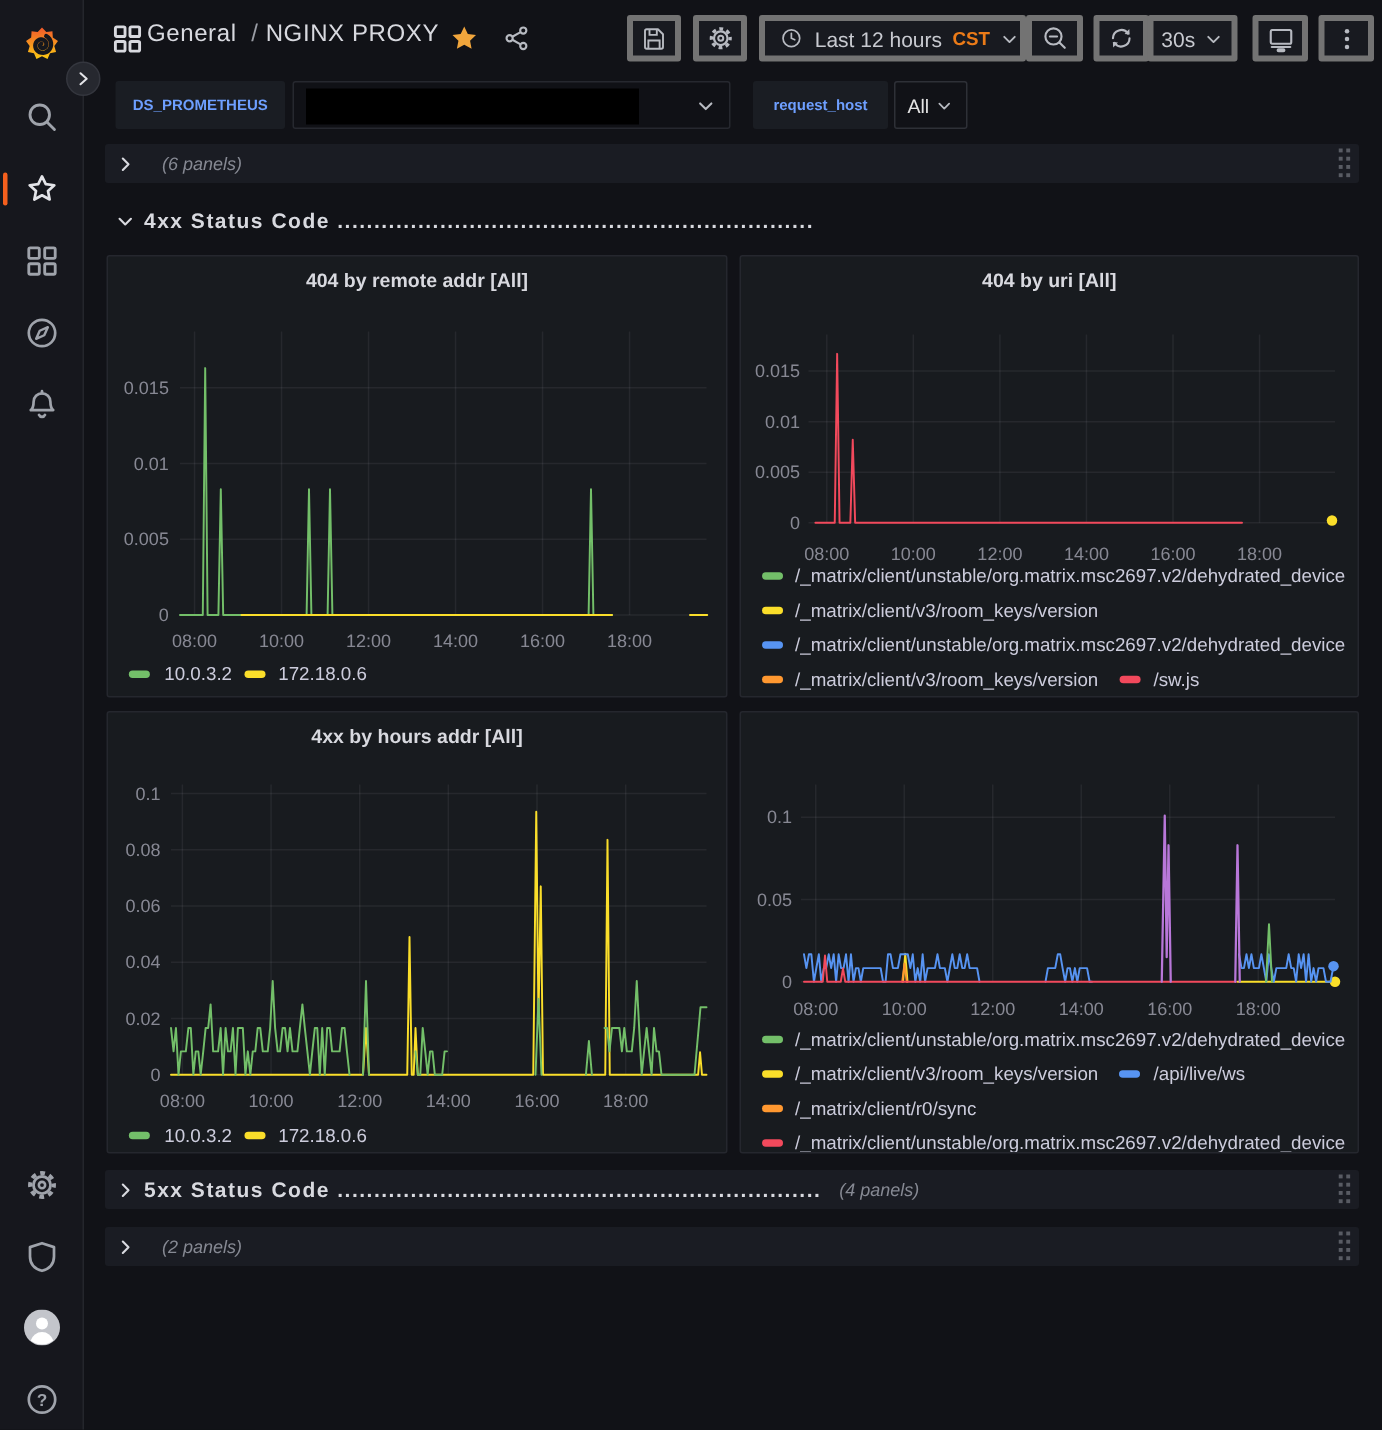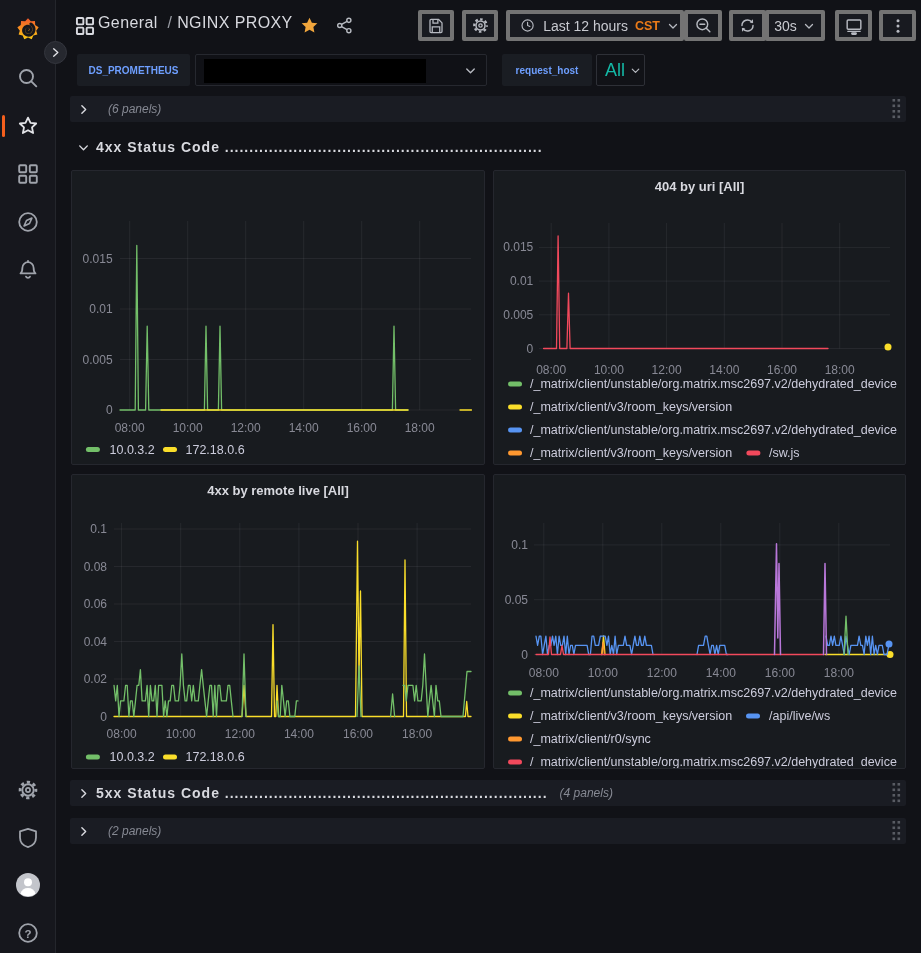--- a/index.html
+++ b/index.html
@@ -189,21 +189,21 @@
  <span style="position:absolute;right:8px;display:flex">
       <svg width="15" height="15" viewBox="0 0 24 24">
         <path fill="none" stroke="#b7bac1" stroke-width="2.2" stroke-linecap="round" stroke-linejoin="round" d="M6 9.5l6 6 6-6"></path>
       </svg>
     </span>
   </div>
 <div class="vbox" style="left:502px;width:90px;background:#1a1d23;border-radius:2px;justify-content:center">
  <span style="font-size:10px;font-weight:bold;color:#6e9fff">request_host</span>
   </div>
 <div class="vbox" style="left:596px;width:49px;background:#111217;border:1px solid #2e3037;border-radius:2px;padding-left:8px">
- <span style="font-size:18px;color:#14b8a6">All</span>
+ <span style="font-size:13px;color:#e5e5e5">All</span>
     <span style="margin-left:4px;display:flex">
       <svg width="13" height="13" viewBox="0 0 24 24">
         <path fill="none" stroke="#b7bac1" stroke-width="2.2" stroke-linecap="round" stroke-linejoin="round" d="M6 9.5l6 6 6-6"></path>
       </svg>
     </span>
   </div>
 <div class="rowhdr" style="top:96px">
     <svg width="13" height="13" viewBox="0 0 24 24" style="margin:0 6px 0 7px;flex:none">
       <path fill="none" stroke="#d8d9df" stroke-width="2.6" stroke-linecap="round" stroke-linejoin="round" d="M9 5l7 7-7 7"></path>
     </svg>
@@ -252,20 +252,21 @@
       <rect x="5.5" y="1" width="2.6" height="2.6"></rect>
 <rect x="0.5" y="6.5" width="2.6" height="2.6"></rect>
       <rect x="5.5" y="6.5" width="2.6" height="2.6"></rect>
 <rect x="0.5" y="12" width="2.6" height="2.6"></rect>
       <rect x="5.5" y="12" width="2.6" height="2.6"></rect>
 <rect x="0.5" y="17.5" width="2.6" height="2.6"></rect>
       <rect x="5.5" y="17.5" width="2.6" height="2.6"></rect>
     </svg>
   </div>
 <div class="panel" style="left:71px;top:170px;width:414px;height:295px">
+<div class="ptitle">404 by remote addr [All]</div>
 <svg width="412" height="293" style="position:absolute;left:0;top:0">
       <line x1="57.7" y1="50" x2="57.7" y2="239" stroke="rgba(204,204,220,0.08)"></line>
 <line x1="115.7" y1="50" x2="115.7" y2="239" stroke="rgba(204,204,220,0.08)"></line>
 <line x1="173.7" y1="50" x2="173.7" y2="239" stroke="rgba(204,204,220,0.08)"></line>
 <line x1="231.7" y1="50" x2="231.7" y2="239" stroke="rgba(204,204,220,0.08)"></line>
 <line x1="289.7" y1="50" x2="289.7" y2="239" stroke="rgba(204,204,220,0.08)"></line>
 <line x1="347.7" y1="50" x2="347.7" y2="239" stroke="rgba(204,204,220,0.08)"></line>
 <line x1="48" y1="239" x2="399" y2="239" stroke="rgba(204,204,220,0.08)"></line>
 <line x1="48" y1="188.5" x2="399" y2="188.5" stroke="rgba(204,204,220,0.08)"></line>
 <line x1="48" y1="138" x2="399" y2="138" stroke="rgba(204,204,220,0.08)"></line>
@@ -319,21 +320,21 @@
 <text x="36" y="236" dominant-baseline="central" font-size="12.5" fill="#ccccdc">/_matrix/client/v3/room_keys/version</text>
 <rect x="14" y="256.5" width="14" height="5" rx="2.5" fill="#5794f2"></rect>
 <text x="36" y="259" dominant-baseline="central" font-size="12.5" fill="#ccccdc">/_matrix/client/unstable/org.matrix.msc2697.v2/dehydrated_device</text>
 <rect x="14" y="279.5" width="14" height="5" rx="2.5" fill="#ff9830"></rect>
 <text x="36" y="282" dominant-baseline="central" font-size="12.5" fill="#ccccdc">/_matrix/client/v3/room_keys/version</text>
 <rect x="252.4" y="279.5" width="14" height="5" rx="2.5" fill="#f2495c"></rect>
 <text x="275" y="282" dominant-baseline="central" font-size="12.5" fill="#ccccdc">/sw.js</text>
     </svg>
   </div>
 <div class="panel" style="left:71px;top:474px;width:414px;height:295px">
-<div class="ptitle">4xx by remote live [All]</div>
+<div class="ptitle">4xx by hours addr [All]</div>
 <svg width="412" height="293" style="position:absolute;left:0;top:0">
       <line x1="49.6" y1="48" x2="49.6" y2="241.5" stroke="rgba(204,204,220,0.08)"></line>
 <line x1="108.7" y1="48" x2="108.7" y2="241.5" stroke="rgba(204,204,220,0.08)"></line>
 <line x1="167.8" y1="48" x2="167.8" y2="241.5" stroke="rgba(204,204,220,0.08)"></line>
 <line x1="226.9" y1="48" x2="226.9" y2="241.5" stroke="rgba(204,204,220,0.08)"></line>
 <line x1="286" y1="48" x2="286" y2="241.5" stroke="rgba(204,204,220,0.08)"></line>
 <line x1="345.1" y1="48" x2="345.1" y2="241.5" stroke="rgba(204,204,220,0.08)"></line>
 <line x1="42" y1="241.5" x2="399" y2="241.5" stroke="rgba(204,204,220,0.08)"></line>
 <line x1="42" y1="204" x2="399" y2="204" stroke="rgba(204,204,220,0.08)"></line>
 <line x1="42" y1="166.5" x2="399" y2="166.5" stroke="rgba(204,204,220,0.08)"></line>

